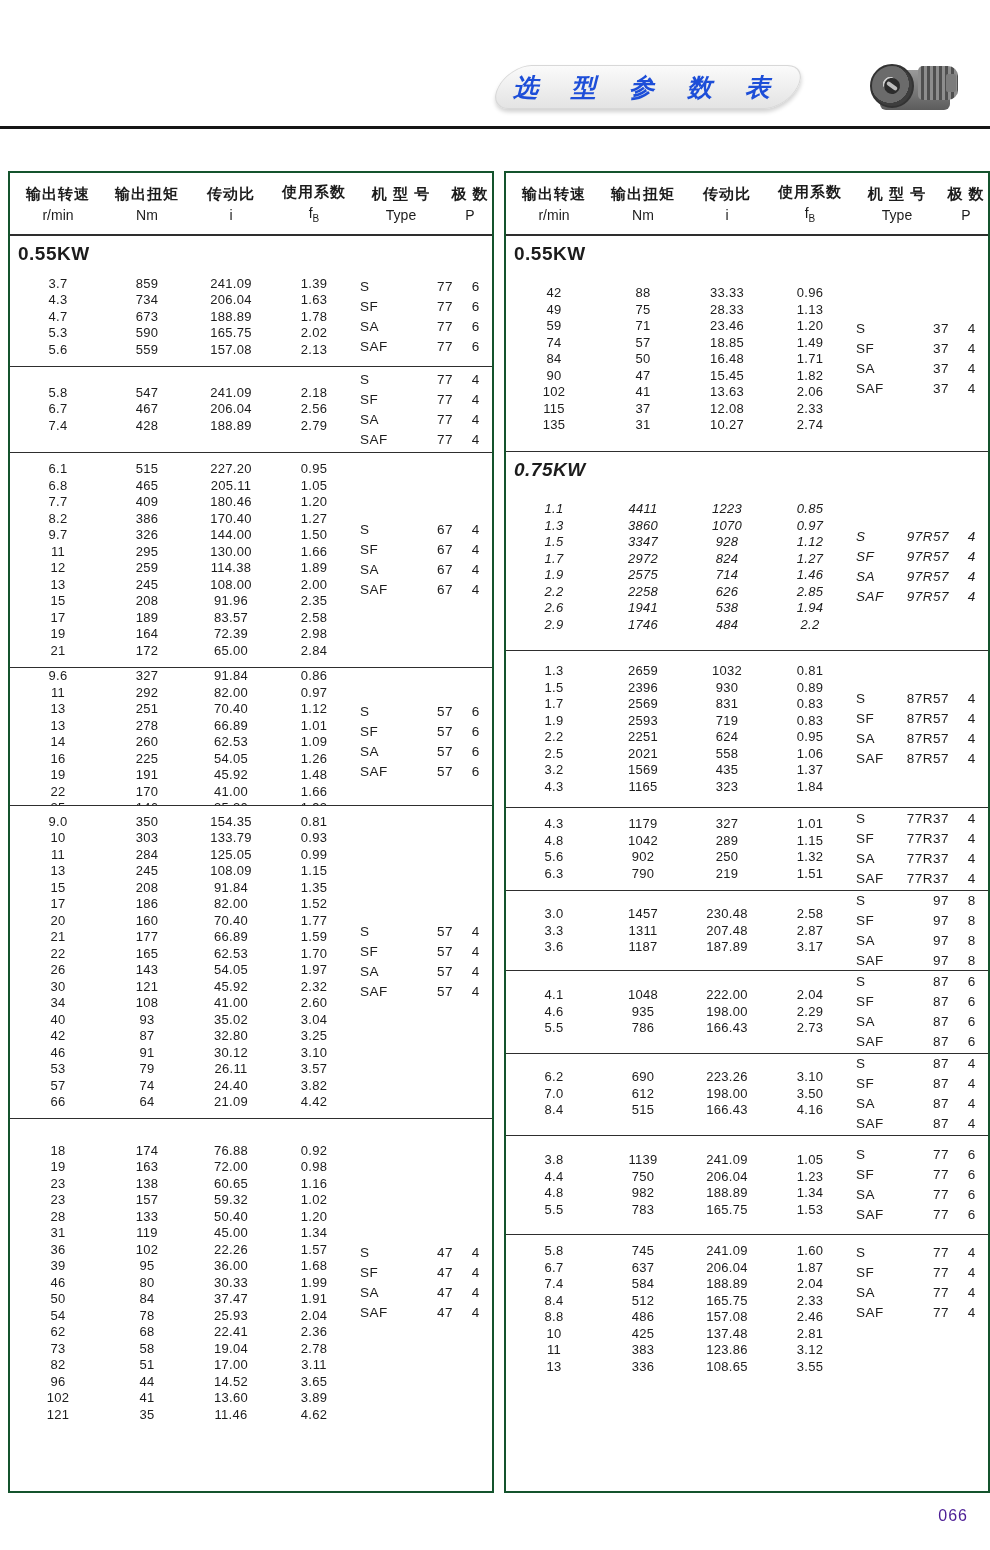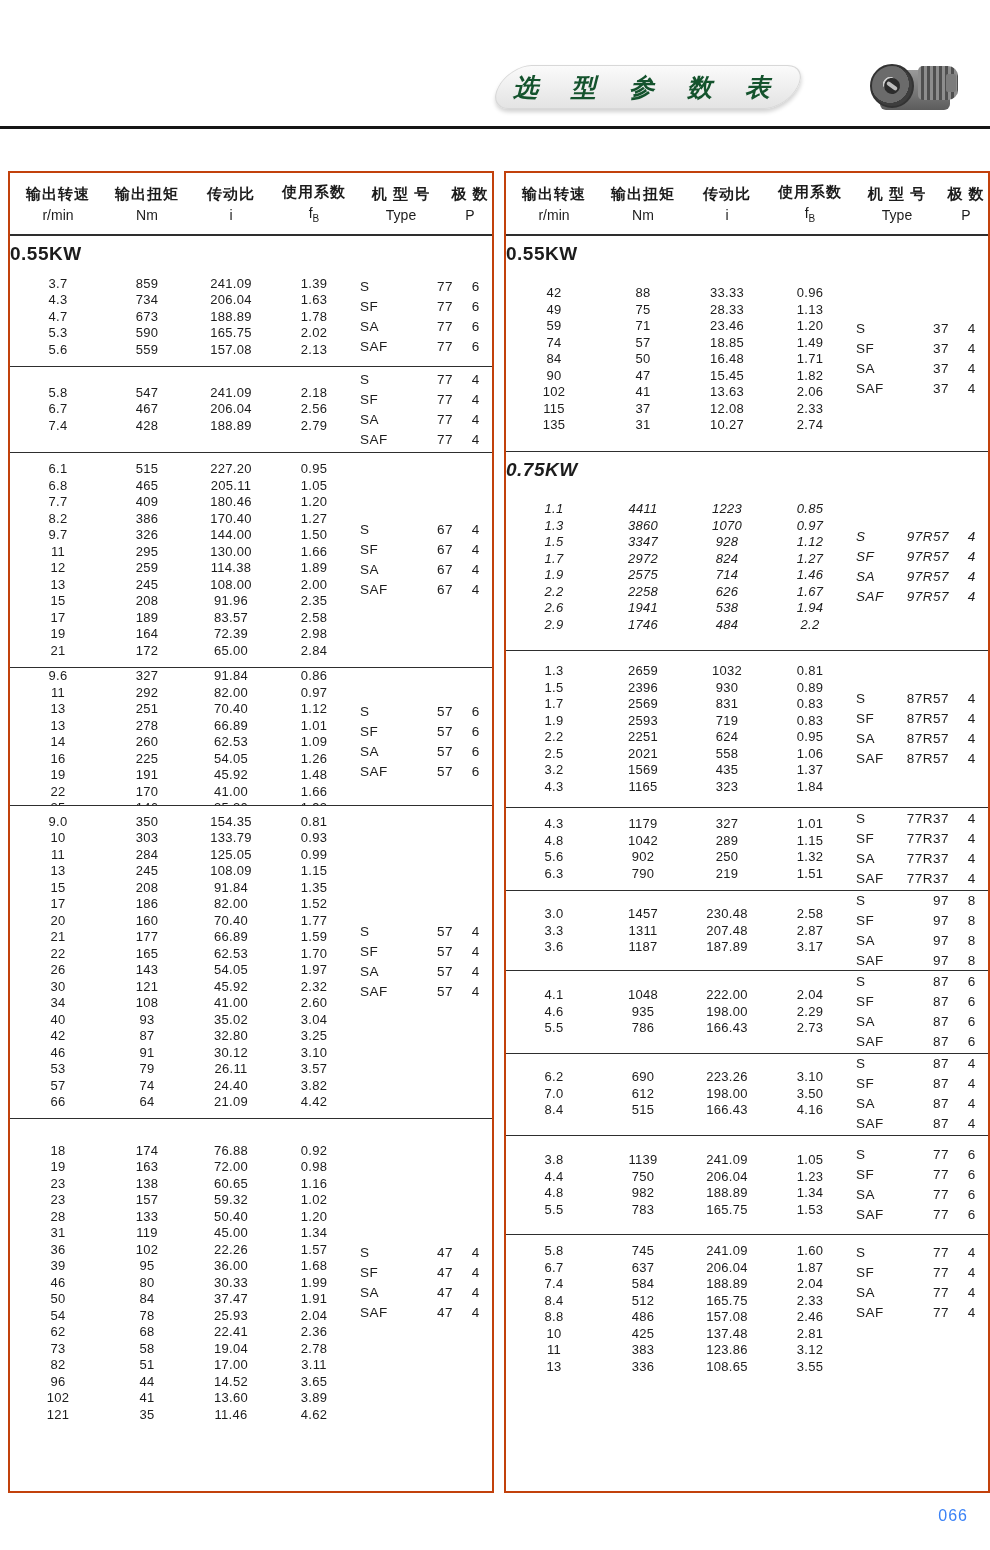--- a/index.html
+++ b/index.html
@@ -5,59 +5,59 @@
   * { margin:0; padding:0; box-sizing:border-box; }
   body { background:#ffffff; font-family:"Liberation Sans", sans-serif; color:#1c1c1c; }
   .page { width:990px; height:1550px; background:#fff; position:relative; overflow:hidden; }
 
   
   .top-header { display:flex; align-items:center; padding:56px 28px 0 20px; height:118px; }
   .banner { margin-left:auto; width:300px; height:44px; position:relative; }
   .banner-shape { position:absolute; inset:0; transform:skewX(-28deg); border-radius:22px;
     background:linear-gradient(#fbfbfb,#e3e3e3); box-shadow:2px 3px 4px rgba(0,0,0,.18), inset 0 0 0 1px #d8d8d8; }
   .banner-title { position:relative; z-index:1; text-align:center; line-height:44px;
-    font-size:25px; font-style:italic; font-weight:bold; letter-spacing:13px; color:#14532d; white-space:nowrap; }
+    font-size:25px; font-style:italic; font-weight:bold; letter-spacing:13px; color:#1d4ed8; white-space:nowrap; }
   .product-photo { margin-left:64px; width:100px; height:62px; position:relative; }
   .pp-body { position:absolute; left:18px; top:14px; width:70px; height:40px; background:linear-gradient(#9a9a9a,#5c5c5c); border-radius:6px; }
   .pp-motor { position:absolute; left:56px; top:10px; width:40px; height:34px; border-radius:5px 10px 10px 5px;
     background:repeating-linear-gradient(90deg,#8d8d8d 0 3px,#4f4f4f 3px 6px); }
   .pp-flange { position:absolute; left:8px; top:8px; width:44px; height:44px; border-radius:50%;
     background:radial-gradient(circle at 45% 45%, #cfcfcf 0 22%, #6b6b6b 23% 60%, #3e3e3e 61% 100%); border:2px solid #333; }
   .pp-bore { position:absolute; left:22px; top:22px; width:16px; height:16px; border-radius:50%; background:#2c2c2c; transform:rotate(35deg); }
   .pp-bore::after{ content:""; position:absolute; left:2px; top:6px; width:12px; height:4px; background:#bdbdbd; border-radius:2px; }
   .pp-cap { position:absolute; left:84px; top:18px; width:10px; height:18px; background:#7c7c7c; border-radius:2px; }
 
   .header-rule { height:3px; background:#161616; margin-top:8px; }
 
   
   .tables-wrap { display:flex; gap:10px; padding:0 8px; margin-top:42px; }
-  .table { width:486px; height:1322px; border:2px solid #c2410c; display:flex; flex-direction:column; background:#fff; }
+  .table { width:486px; height:1322px; border:2px solid #14532d; display:flex; flex-direction:column; background:#fff; }
   .thead { height:63px; border-bottom:2px solid #2e2e2e; display:grid;
     grid-template-columns:96px 82px 86px 80px 94px 44px; align-items:center; }
   .hcell { text-align:center; }
   .hcn { font-size:15px; font-weight:bold; letter-spacing:1px; }
   .hen { font-size:14px; margin-top:3px; }
   sub.fsub { font-size:10px; }
   .tbody { flex:1; display:flex; flex-direction:column; overflow:hidden; }
 
   .block { display:flex; flex-direction:column; overflow:hidden; }
   .block.sep { border-top:1px solid #2e2e2e; }
-  .section-title { font-size:19px; font-weight:bold; padding:7px 0 2px 0; height:32px; letter-spacing:.5px; }
+  .section-title { font-size:19px; font-weight:bold; padding:7px 0 2px 8px; height:32px; letter-spacing:.5px; }
   .content { flex:1; display:flex; align-items:center; }
   .content.top { align-items:flex-start; padding-top:8px; }
   .rows { width:344px; display:flex; flex-direction:column; justify-content:center; }
   .drow { display:grid; grid-template-columns:96px 82px 86px 80px; line-height:16.5px; }
   .cell { text-align:center; font-size:13px; letter-spacing:.3px; }
   .types { width:138px; display:flex; flex-direction:column; justify-content:center; }
   .trow { display:grid; grid-template-columns:35px 58px 45px; line-height:20px; padding-left:6px; font-size:13.5px; }
   .m1 { text-align:left; letter-spacing:.5px; }
   .m2 { text-align:right; letter-spacing:.5px; }
   .pv { text-align:center; }
 
-  .footer { text-align:right; padding:14px 22px 0 0; font-size:16px; letter-spacing:1px; color:#3b82f6; }
+  .footer { text-align:right; padding:14px 22px 0 0; font-size:16px; letter-spacing:1px; color:#4c1d95; }
 </style>
 </head>
 <body>
 
 <div class="page">
 
   <div class="top-header">
     <div class="banner">
       <div class="banner-shape"></div>
       <div class="banner-title">选 型 参 数 表</div>
@@ -801,21 +801,21 @@
                 <div class="drow">
                   <span class="cell">1.9</span>
                   <span class="cell">2575</span>
                   <span class="cell">714</span>
                   <span class="cell">1.46</span>
                 </div>
                 <div class="drow">
                   <span class="cell">2.2</span>
                   <span class="cell">2258</span>
                   <span class="cell">626</span>
-                  <span class="cell">1.67</span>
+                  <span class="cell">2.85</span>
                 </div>
                 <div class="drow">
                   <span class="cell">2.6</span>
                   <span class="cell">1941</span>
                   <span class="cell">538</span>
                   <span class="cell">1.94</span>
                 </div>
                 <div class="drow">
                   <span class="cell">2.9</span>
                   <span class="cell">1746</span>

